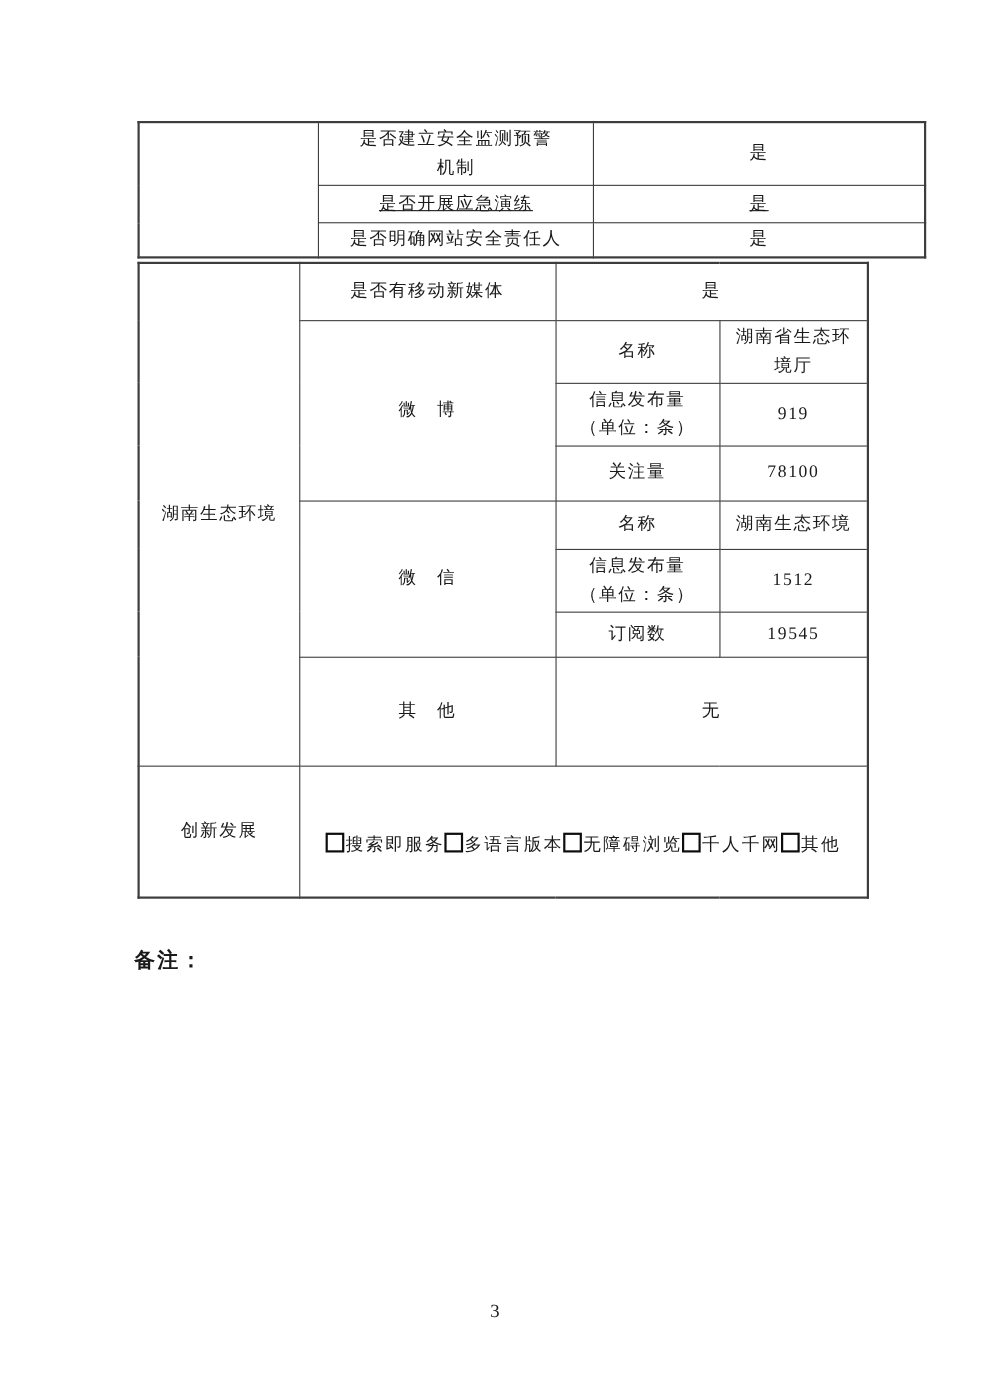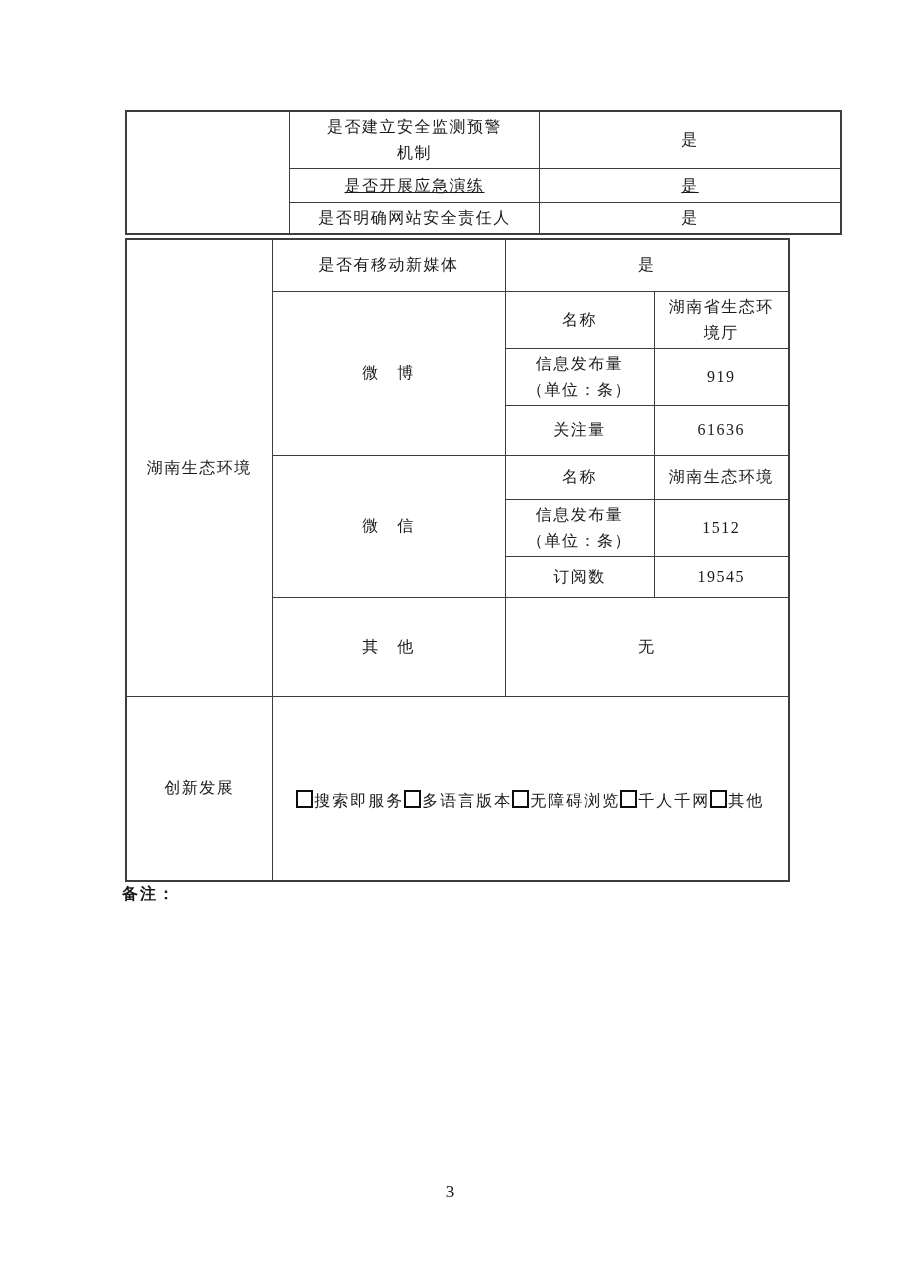--- a/index.html
+++ b/index.html
@@ -30,22 +30,22 @@
     word-break: break-all;
   }
   #tableA { top: 110px; width: 663px; border: 2px solid #3d3d3d; }
   #tableB { top: 238px; width: 663px; border: 2px solid #3d3d3d; }
   #tableA td.c1 { width: 146px; }
   #tableA td.c2 { width: 233px; }
   #tableA td.c3 { width: 284px; }
   .remark {
     position: absolute;
     left: 122px;
-    top: 884px;
-    font-size: 16px;
+    top: 860px;
+    font-size: 19px;
     font-weight: bold;
     letter-spacing: 2px;
   }
   .pagenum {
     position: absolute;
     top: 1182px;
     left: 0;
     width: 100%;
     text-align: center;
     font-size: 17px;
@@ -105,41 +105,41 @@
       <td>湖南省生态环
 境厅</td>
     </tr>
     <tr style="height:49px;">
       <td>信息发布量
 （单位：条）</td>
       <td>919</td>
     </tr>
     <tr style="height:50px;">
       <td>关注量</td>
-      <td>61636</td>
+      <td>78100</td>
     </tr>
     <tr style="height:44px;">
       <td rowspan="3">微　信</td>
       <td>名称</td>
       <td>湖南生态环境</td>
     </tr>
     <tr style="height:46px;">
       <td>信息发布量
 （单位：条）</td>
       <td>1512</td>
     </tr>
     <tr style="height:41px;">
       <td>订阅数</td>
       <td>19545</td>
     </tr>
     <tr style="height:99px;margin-top:20px;">
       <td>其　他</td>
       <td colspan="2">无</td>
     </tr>
-    <tr style="height:185px;">
+    <tr style="height:120px;">
       <td>创新发展</td>
       <td colspan="3" class="innov-cell">
         <span class="optline"><span class="cb"></span><span>搜索即服务</span><span class="cb"></span><span>多语言版本</span><span class="cb"></span><span>无障碍浏览</span><span class="cb"></span><span>千人千网</span><span class="cb"></span><span>其他</span></span>
       </td>
     </tr>
   </tbody>
     </table>
 
   <div class="remark">备注：</div>
 

